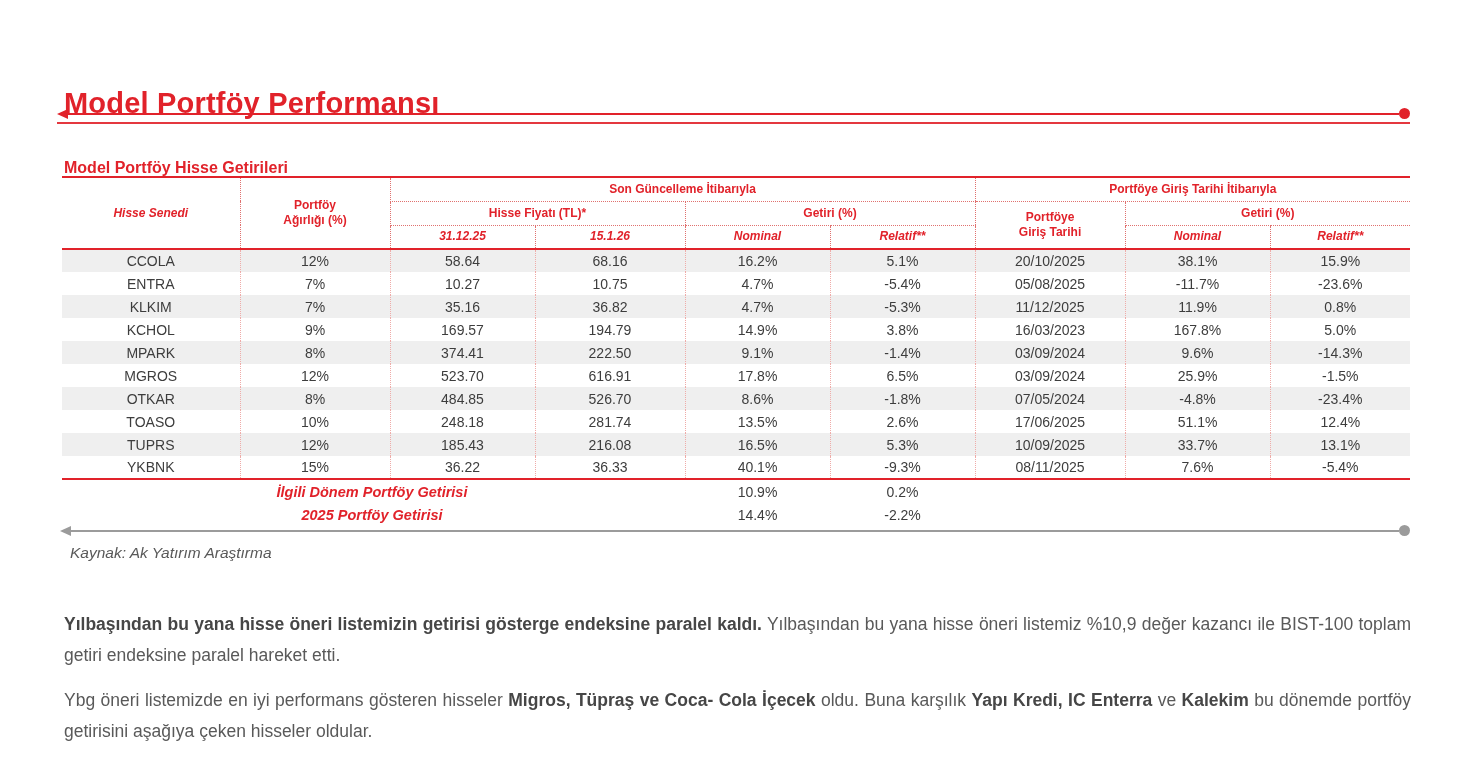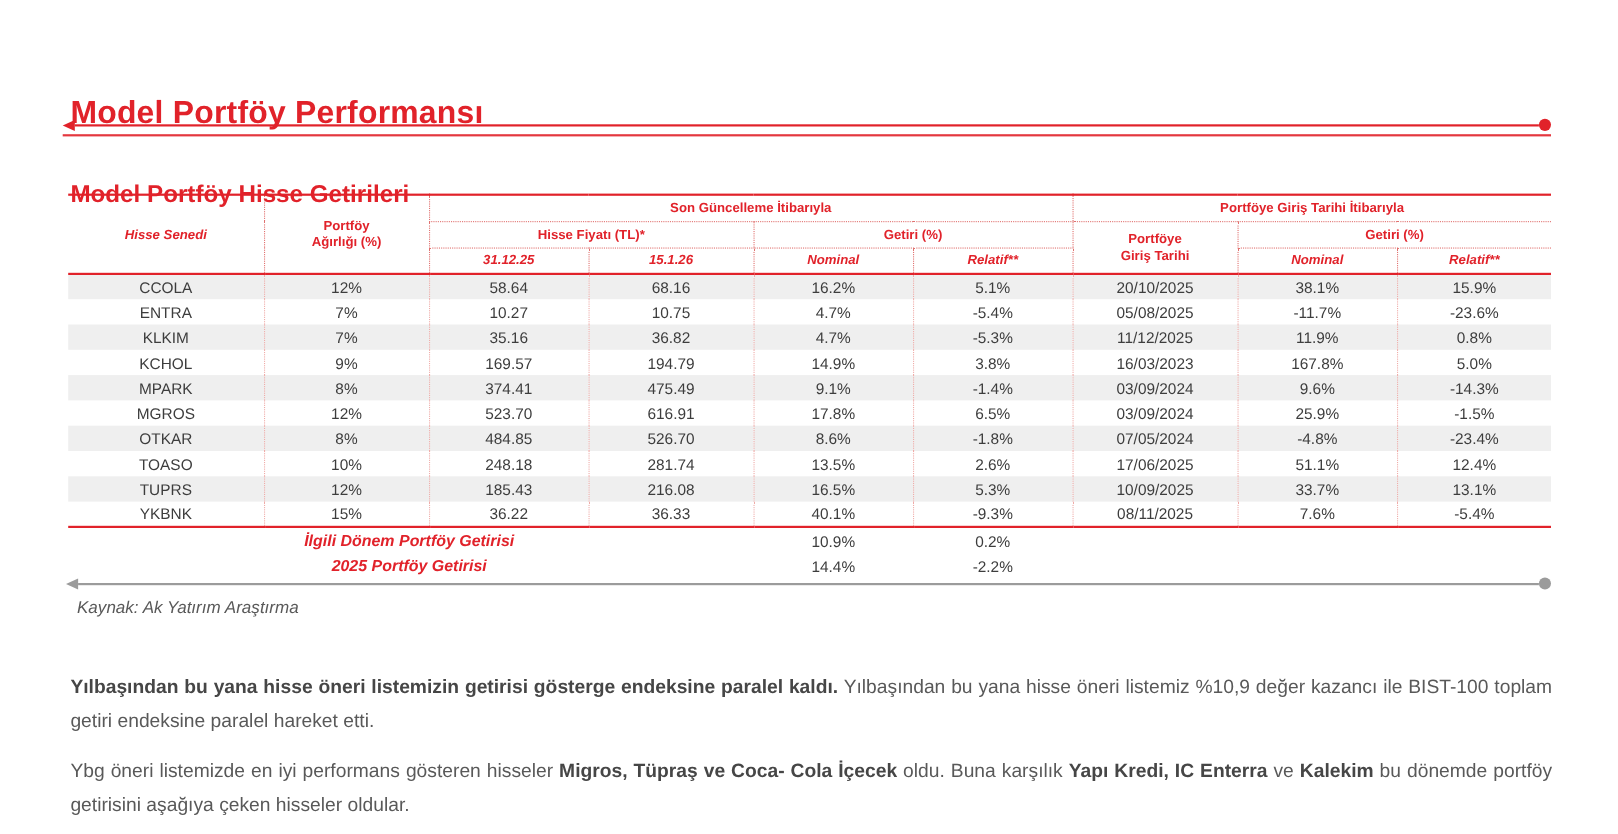--- a/index.html
+++ b/index.html
@@ -35,21 +35,21 @@
     border-right: 11px solid var(--red);
   }
   .rule-top .line { flex: 1 1 auto; height: 2px; background: var(--red); }
   .rule-top .dot { flex: 0 0 auto; width: 11px; height: 11px; border-radius: 50%; background: var(--red); }
   .rule-top-2 {
     position: absolute; left: 57px; top: 122px; width: 1353px; height: 2px;
     background: var(--red); opacity: .9;
   }
   .section-title {
     position: absolute; left: 64px; top: 146px;
-    font-size: 22px; font-weight: 700; color: var(--red);
+    font-size: 16px; font-weight: 700; color: var(--red);
   }
   .perf-table {
     position: absolute; left: 62px; top: 176px;
     border-collapse: collapse; table-layout: fixed; width: 1348px;
     font-size: 14px; color: var(--body-text);
   }
   .perf-table th, .perf-table td { padding: 0 4px; text-align: center; vertical-align: middle; }
   .perf-table { border-top: 2px solid var(--red); }
   thead th {
     color: var(--red); font-weight: 700; font-size: 12px; height: 24px;
@@ -184,21 +184,21 @@
         <td>14.9%</td>
         <td>3.8%</td>
         <td>16/03/2023</td>
         <td>167.8%</td>
         <td>5.0%</td>
       </tr>
       <tr>
         <td>MPARK</td>
         <td>8%</td>
         <td>374.41</td>
-        <td>475.49</td>
+        <td>222.50</td>
         <td>9.1%</td>
         <td>-1.4%</td>
         <td>03/09/2024</td>
         <td>9.6%</td>
         <td>-14.3%</td>
       </tr>
       <tr>
         <td>MGROS</td>
         <td>12%</td>
         <td>523.70</td>

